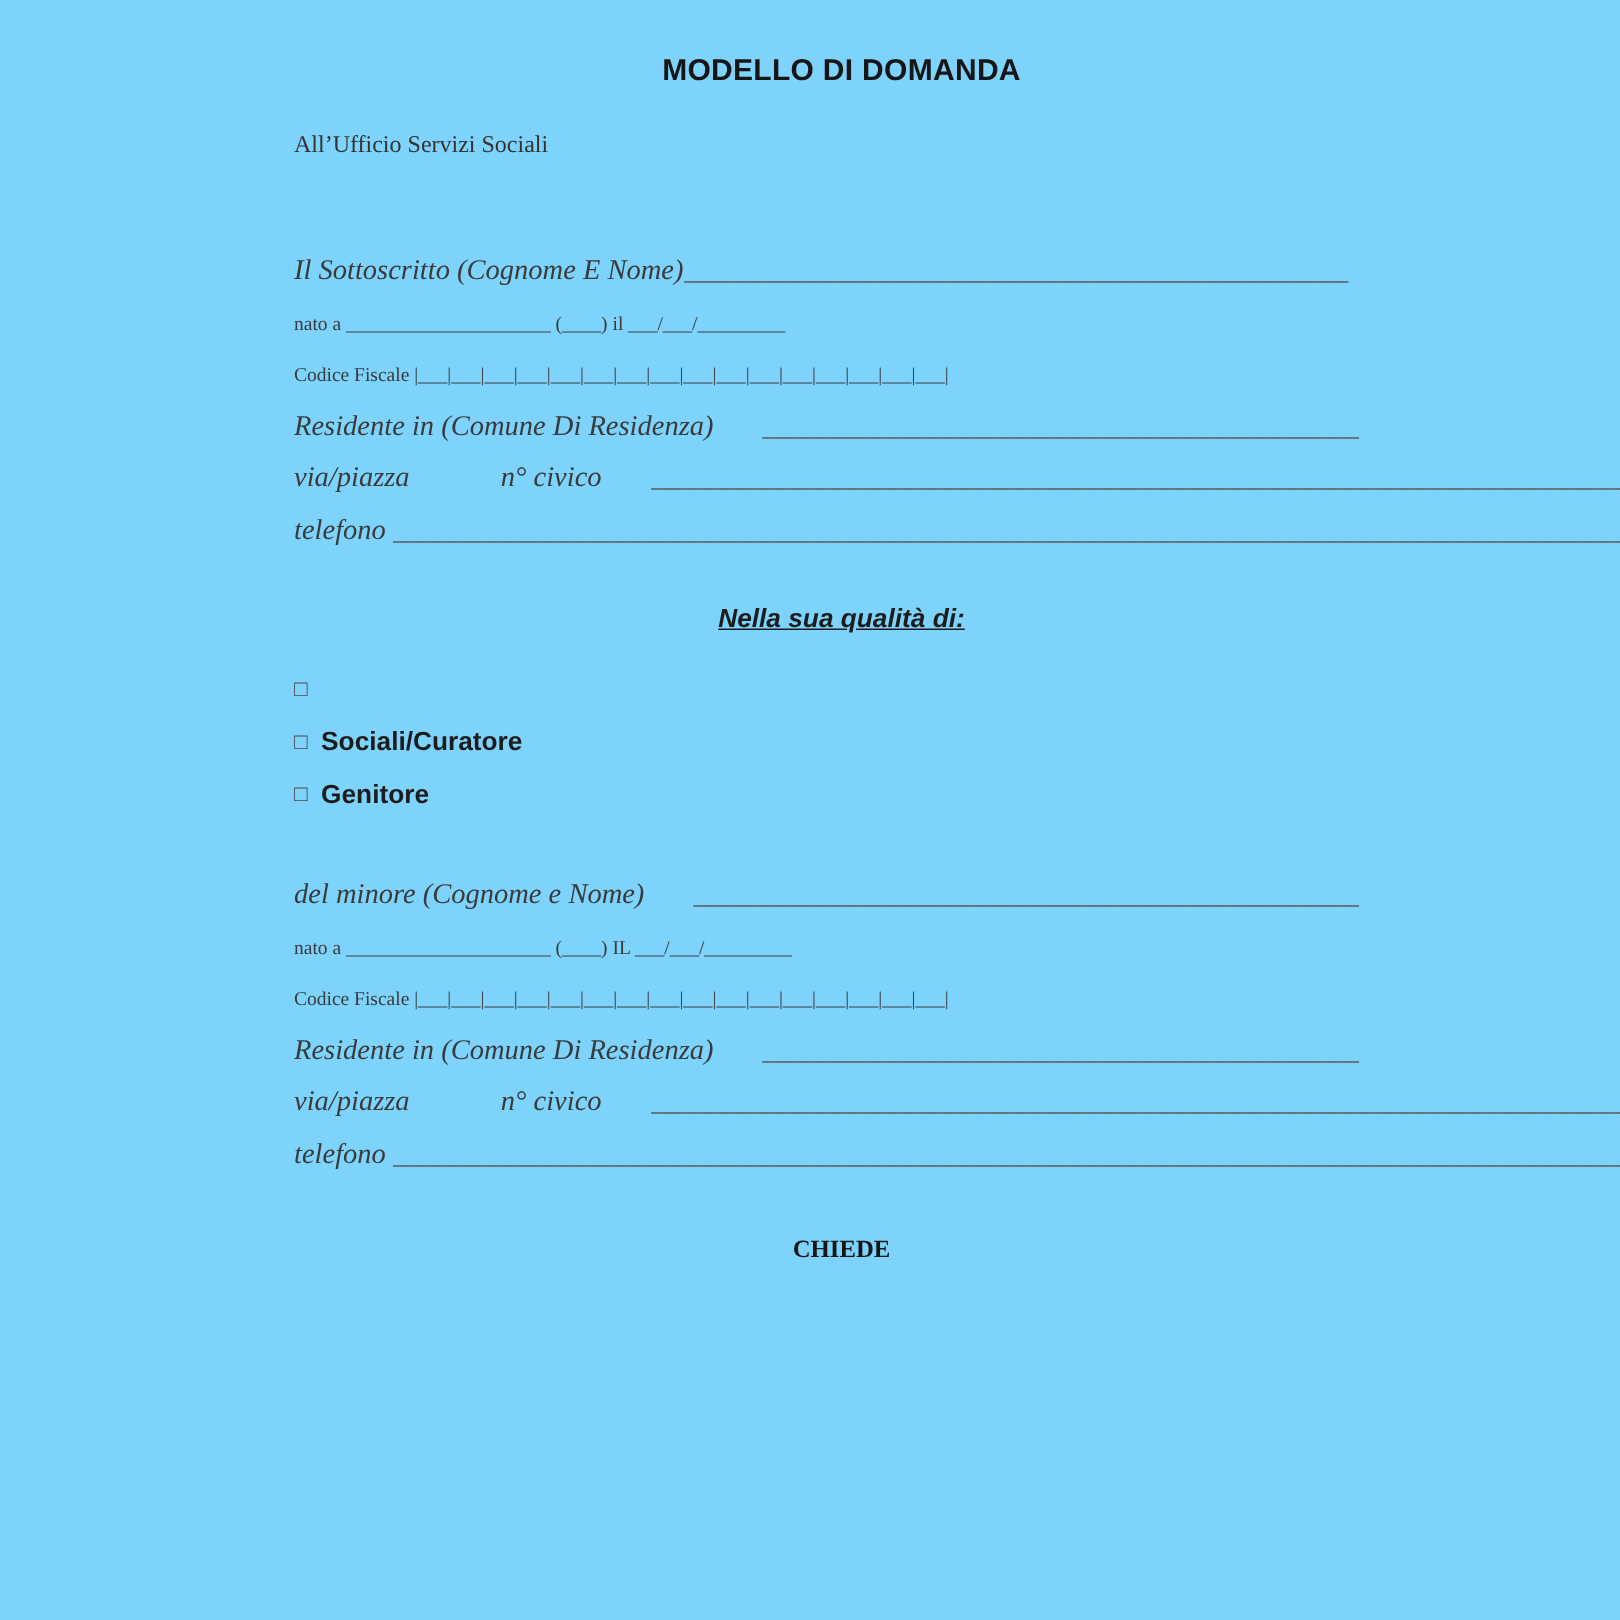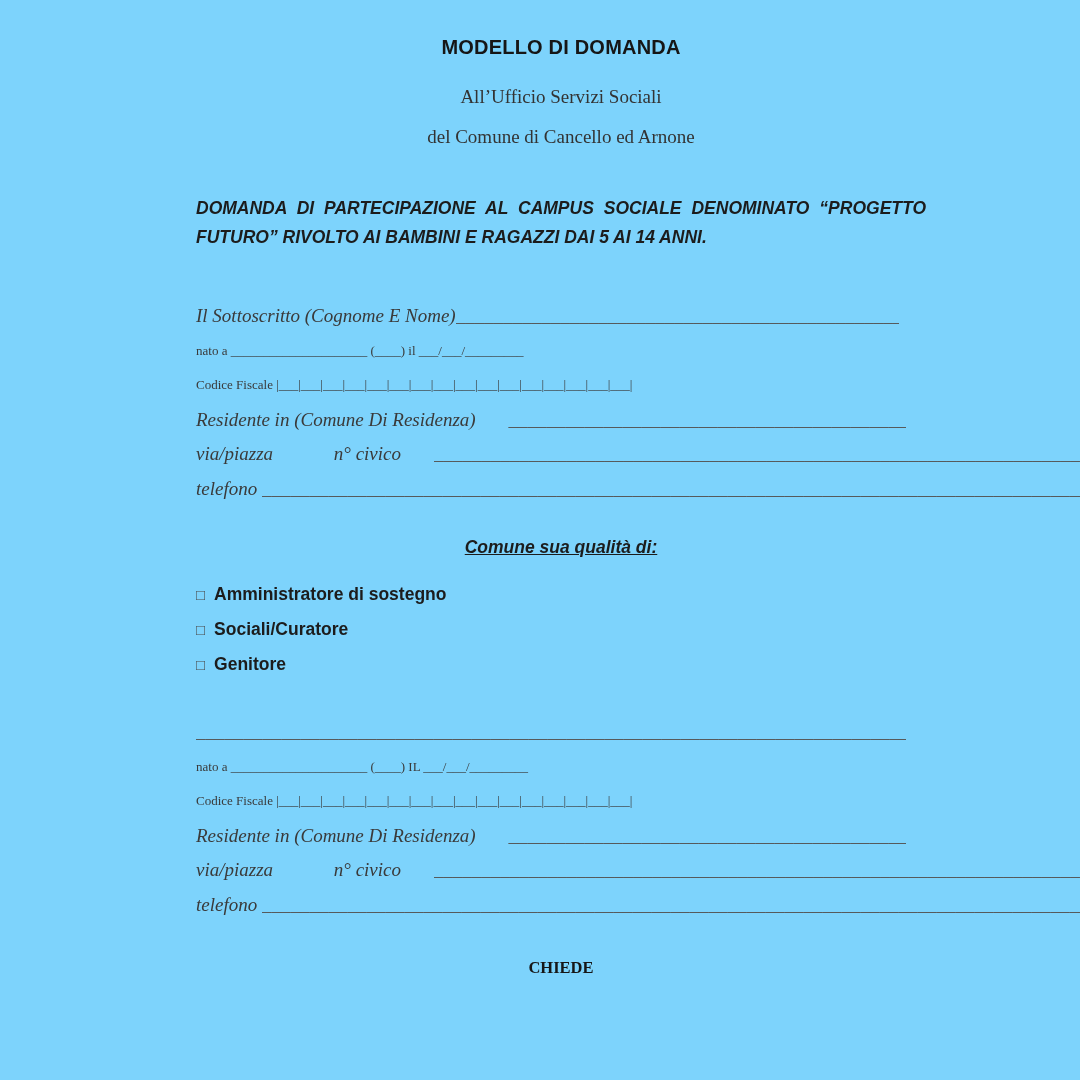--- a/index.html
+++ b/index.html
@@ -23,22 +23,22 @@
     font-family:"Liberation Sans", sans-serif;
     font-weight:bold;
     font-size:20px;
     line-height:24px;
     color:#161616;
     letter-spacing:0.2px;
   }
   
   .recipient {
     margin-top:18px;
-    text-align:center;
-    font-size:19px;
+    text-align:left;
+    font-size:16px;
     line-height:40px;
     color:#333;
   }
   
   .subject {
     margin-top:37px;
     font-family:"Liberation Sans", sans-serif;
     font-weight:bold;
     font-style:italic;
     font-size:17.5px;
@@ -130,27 +130,22 @@
 </head>
 <body>
 
 <div class="page">
   <div class="doc">
 
     <div class="title">MODELLO DI DOMANDA</div>
 
     <div class="recipient">
       <div>All’Ufficio Servizi Sociali</div>
-      <div>del Comune di Cancello ed Arnone</div>
-    </div>
-
-    <div class="subject">
-      <div class="l1">DOMANDA DI PARTECIPAZIONE AL CAMPUS SOCIALE DENOMINATO “PROGETTO</div>
-      <div class="l2">FUTURO” RIVOLTO AI BAMBINI E RAGAZZI DAI 5 AI 14 ANNI.</div>
-    </div>
+    </div>
+
 
     <div class="formblock">
       <div class="frow pr27">
         <span class="lbl">Il Sottoscritto (Cognome E Nome)</span>
         <span class="fill">______________________________________________________________________________________________________________</span>
       </div>
       <div class="textrow">nato a _____________________ (____) il ___/___/_________</div>
       <div class="textrow">Codice Fiscale |___|___|___|___|___|___|___|___|___|___|___|___|___|___|___|___|</div>
       <div class="frow pr20">
         <span class="lbl">Residente in (Comune Di Residenza) </span>
@@ -164,40 +159,40 @@
       </div>
       <div class="frow pr27">
         <span class="lbl">telefono </span>
         <span class="blank w185">______________________________________________________________________________________________________________</span>
 
         <span class="fill">______________________________________________________________________________________________________________</span>
       </div>
     </div>
 
     <div class="quality-heading">
-      <span>Comune sua qualità di:</span>
+      <span>Nella sua qualità di:</span>
     </div>
 
     <div class="options">
       <div class="opt">
         <span class="cbx">□</span>
-        <span>Amministratore di sostegno</span>
       </div>
       <div class="opt">
         <span class="cbx">□</span>
         <span>Sociali/Curatore</span>
       </div>
       <div class="opt">
         <span class="cbx">□</span>
         <span>Genitore</span>
       </div>
     </div>
 
     <div class="formblock2">
       <div class="frow pr20">
+        <span class="lbl">del minore (Cognome e Nome) </span>
         <span class="fill">______________________________________________________________________________________________________________</span>
       </div>
       <div class="textrow">nato a _____________________ (____) IL ___/___/_________</div>
       <div class="textrow">Codice Fiscale |___|___|___|___|___|___|___|___|___|___|___|___|___|___|___|___|</div>
       <div class="frow pr20">
         <span class="lbl">Residente in (Comune Di Residenza) </span>
         <span class="fill">______________________________________________________________________________________________________________</span>
       </div>
       <div class="frow pr20">
         <span class="lbl">via/piazza</span>

